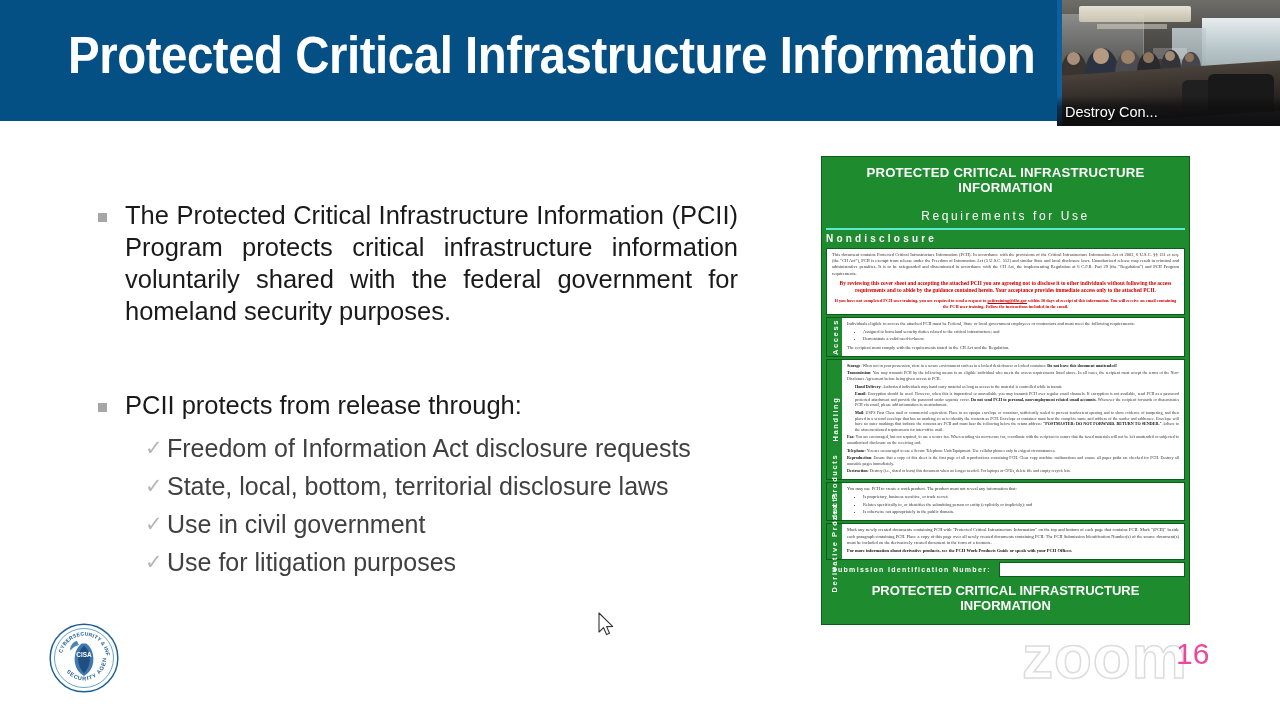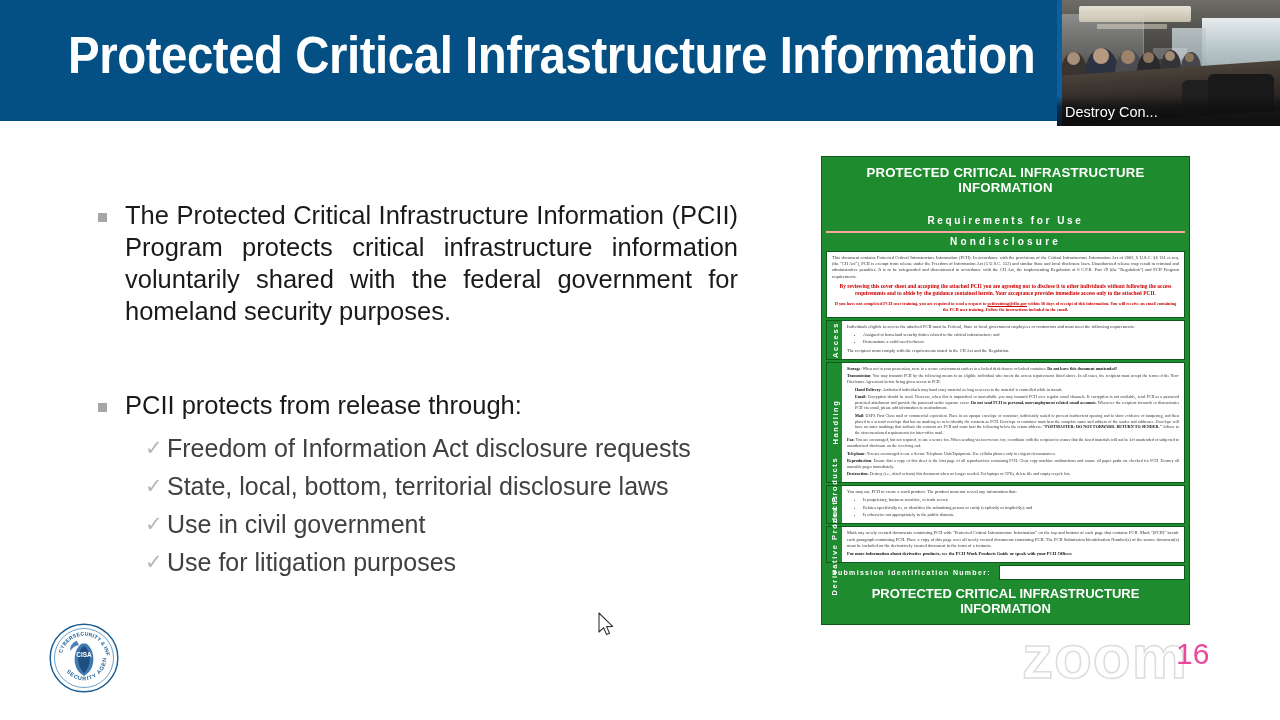--- a/index.html
+++ b/index.html
@@ -172,30 +172,30 @@
   .doc-title-1 {
     color: #ffffff;
     font-family: "Liberation Sans", sans-serif;
     font-size: 13.2px;
     font-weight: bold;
     letter-spacing: 0.2px;
   }
   .doc-title-2 {
     color: #ffffff;
     font-family: "Liberation Sans", sans-serif;
-    font-size: 10px;
-    font-weight: bold;
+    font-size: 12px;
+    font-weight: normal;
     letter-spacing: 2.6px;
-    margin-top: 20px;
+    margin-top: 14px;
   }
   .doc-subband {
     background: #1f8b2f;
-    text-align: center;
+    text-align: left;
     padding: 3px 0 4px 0;
-    border-top: 2px solid #fca5a5;
+    border-top: 2px solid #5eead4;
   }
   .doc-subband-text {
     color: #ffffff;
     font-family: "Liberation Sans", sans-serif;
     font-size: 10px;
     font-weight: bold;
     letter-spacing: 3.2px;
   }
 
   .doc-panel {

